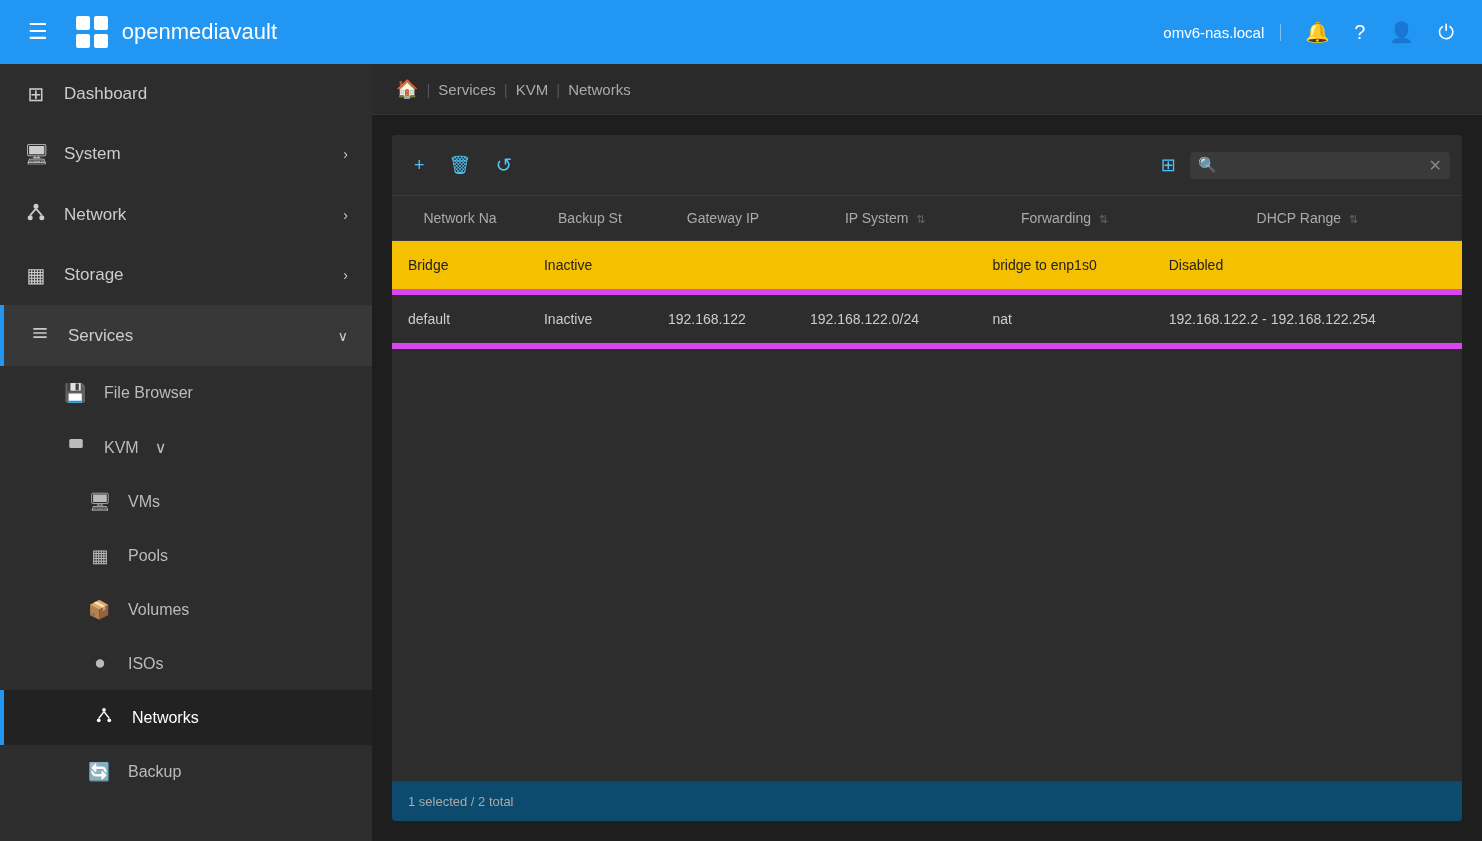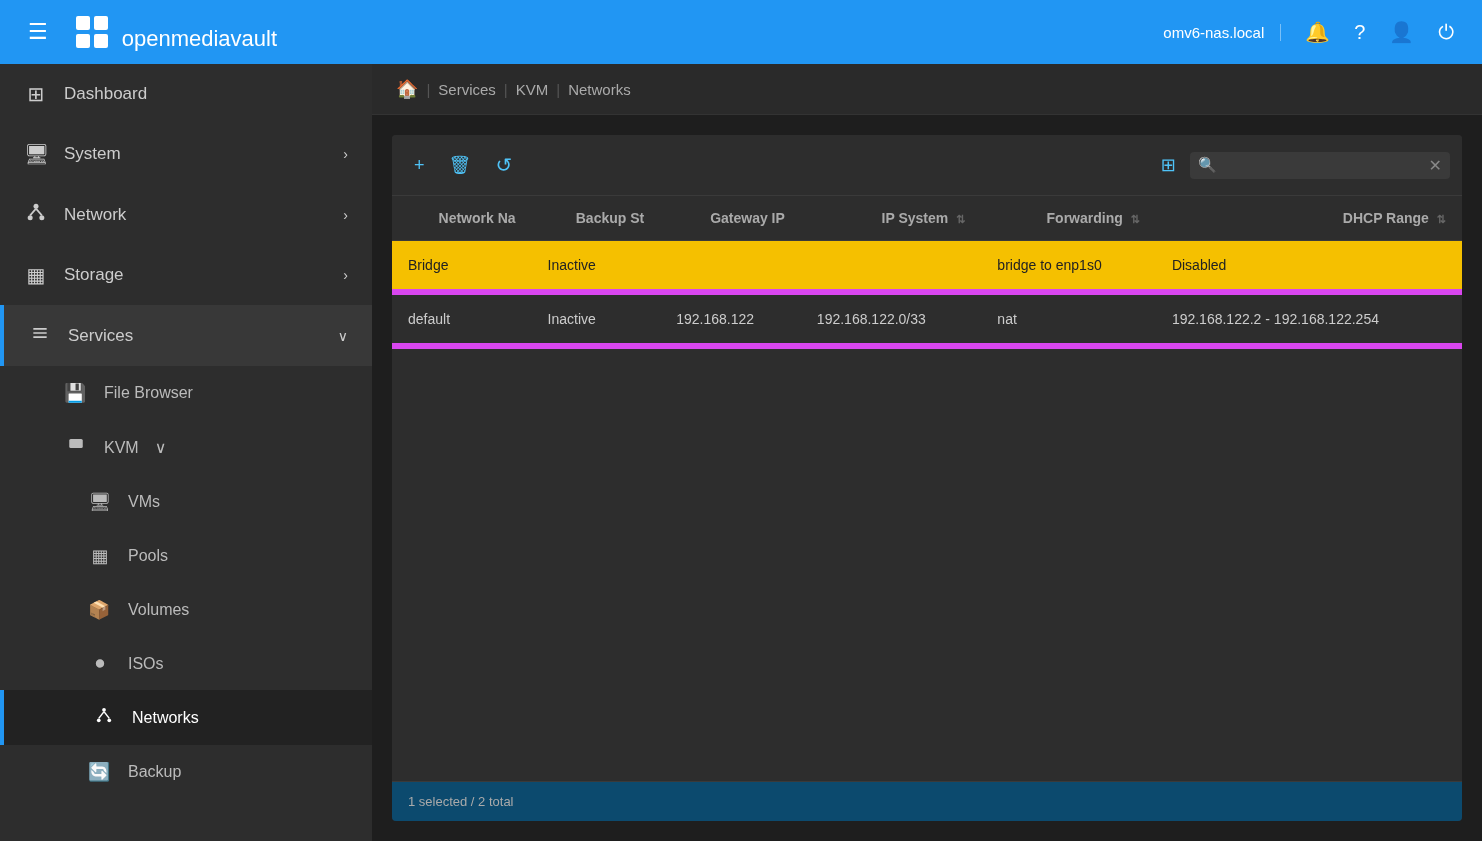--- a/index.html
+++ b/index.html
@@ -9,21 +9,21 @@
     .topbar {
       background: #2196f3;
       height: 64px;
       display: flex;
       align-items: center;
       justify-content: space-between;
       padding: 0 20px;
       flex-shrink: 0;
     }
     .topbar-left { display: flex; align-items: center; gap: 16px; }
-    .topbar-logo { display: flex; align-items: flex-end; gap: 10px; color: white; font-size: 22px; font-weight: 500; }
+    .topbar-logo { display: flex; align-items: center; gap: 10px; color: white; font-size: 22px; font-weight: 500; }
     .topbar-logo-icon { width: 40px; height: 40px; display: flex; align-items: center; justify-content: center; }
     .topbar-logo-icon svg { width: 36px; height: 36px; fill: white; }
     .hamburger-btn { background: none; border: none; color: white; cursor: pointer; font-size: 22px; padding: 8px; }
     .topbar-right { display: flex; align-items: center; gap: 8px; color: white; }
     .topbar-hostname { font-size: 15px; padding-right: 16px; border-right: 1px solid rgba(255,255,255,0.4); margin-right: 8px; text-align: right; }
     .topbar-icon-btn { background: none; border: none; color: white; cursor: pointer; font-size: 20px; padding: 8px; }
 
     
     .main-layout { display: flex; flex: 1; overflow: hidden; }
 
@@ -92,22 +92,22 @@
       background: none; border: none; color: #ccc; font-size: 14px;
       outline: none; width: 200px;
     }
     .search-box .search-icon { color: #888; font-size: 15px; }
     .search-clear { background: none; border: none; color: #888; cursor: pointer; font-size: 16px; }
 
     
     .data-table { width: 100%; border-collapse: collapse; flex: 1; }
     .data-table thead tr { background: #2d2d2d; border-bottom: 1px solid #3a3a3a; }
     .data-table th {
-      padding: 14px 16px; text-align: right; font-size: 14px;
-      color: #aaa; font-weight: 700; white-space: nowrap;
+      padding: 14px 16px; text-align: center; font-size: 14px;
+      color: #aaa; font-weight: 400; white-space: nowrap;
     }
     .data-table th .sort-icon { font-size: 11px; color: #666; margin-left: 4px; }
     .data-table td { padding: 16px; font-size: 14px; color: #ccc; }
     .data-table tbody tr { border-bottom: 6px solid #d946ef; cursor: pointer; }
     .data-table tbody tr.selected { background: #f5c000; color: #222; }
     .data-table tbody tr.selected td { color: #222; font-weight: 500; }
 
     
     .status-bar {
       padding: 12px 16px; font-size: 13px; color: #aaa;
@@ -315,21 +315,21 @@
               <td></td>
               <td></td>
               <td>bridge to enp1s0</td>
               <td>Disabled</td>
             </tr>
 
             <tr>
               <td>default</td>
               <td>Inactive</td>
               <td>192.168.122</td>
-              <td>192.168.122.0/33</td>
+              <td>192.168.122.0/24</td>
               <td>nat</td>
               <td>192.168.122.2 - 192.168.122.254</td>
             </tr>
           </tbody>
         </table>
       </div>
 
       <div class="status-bar">
         <span>1 selected / 2 total</span>
       </div>

